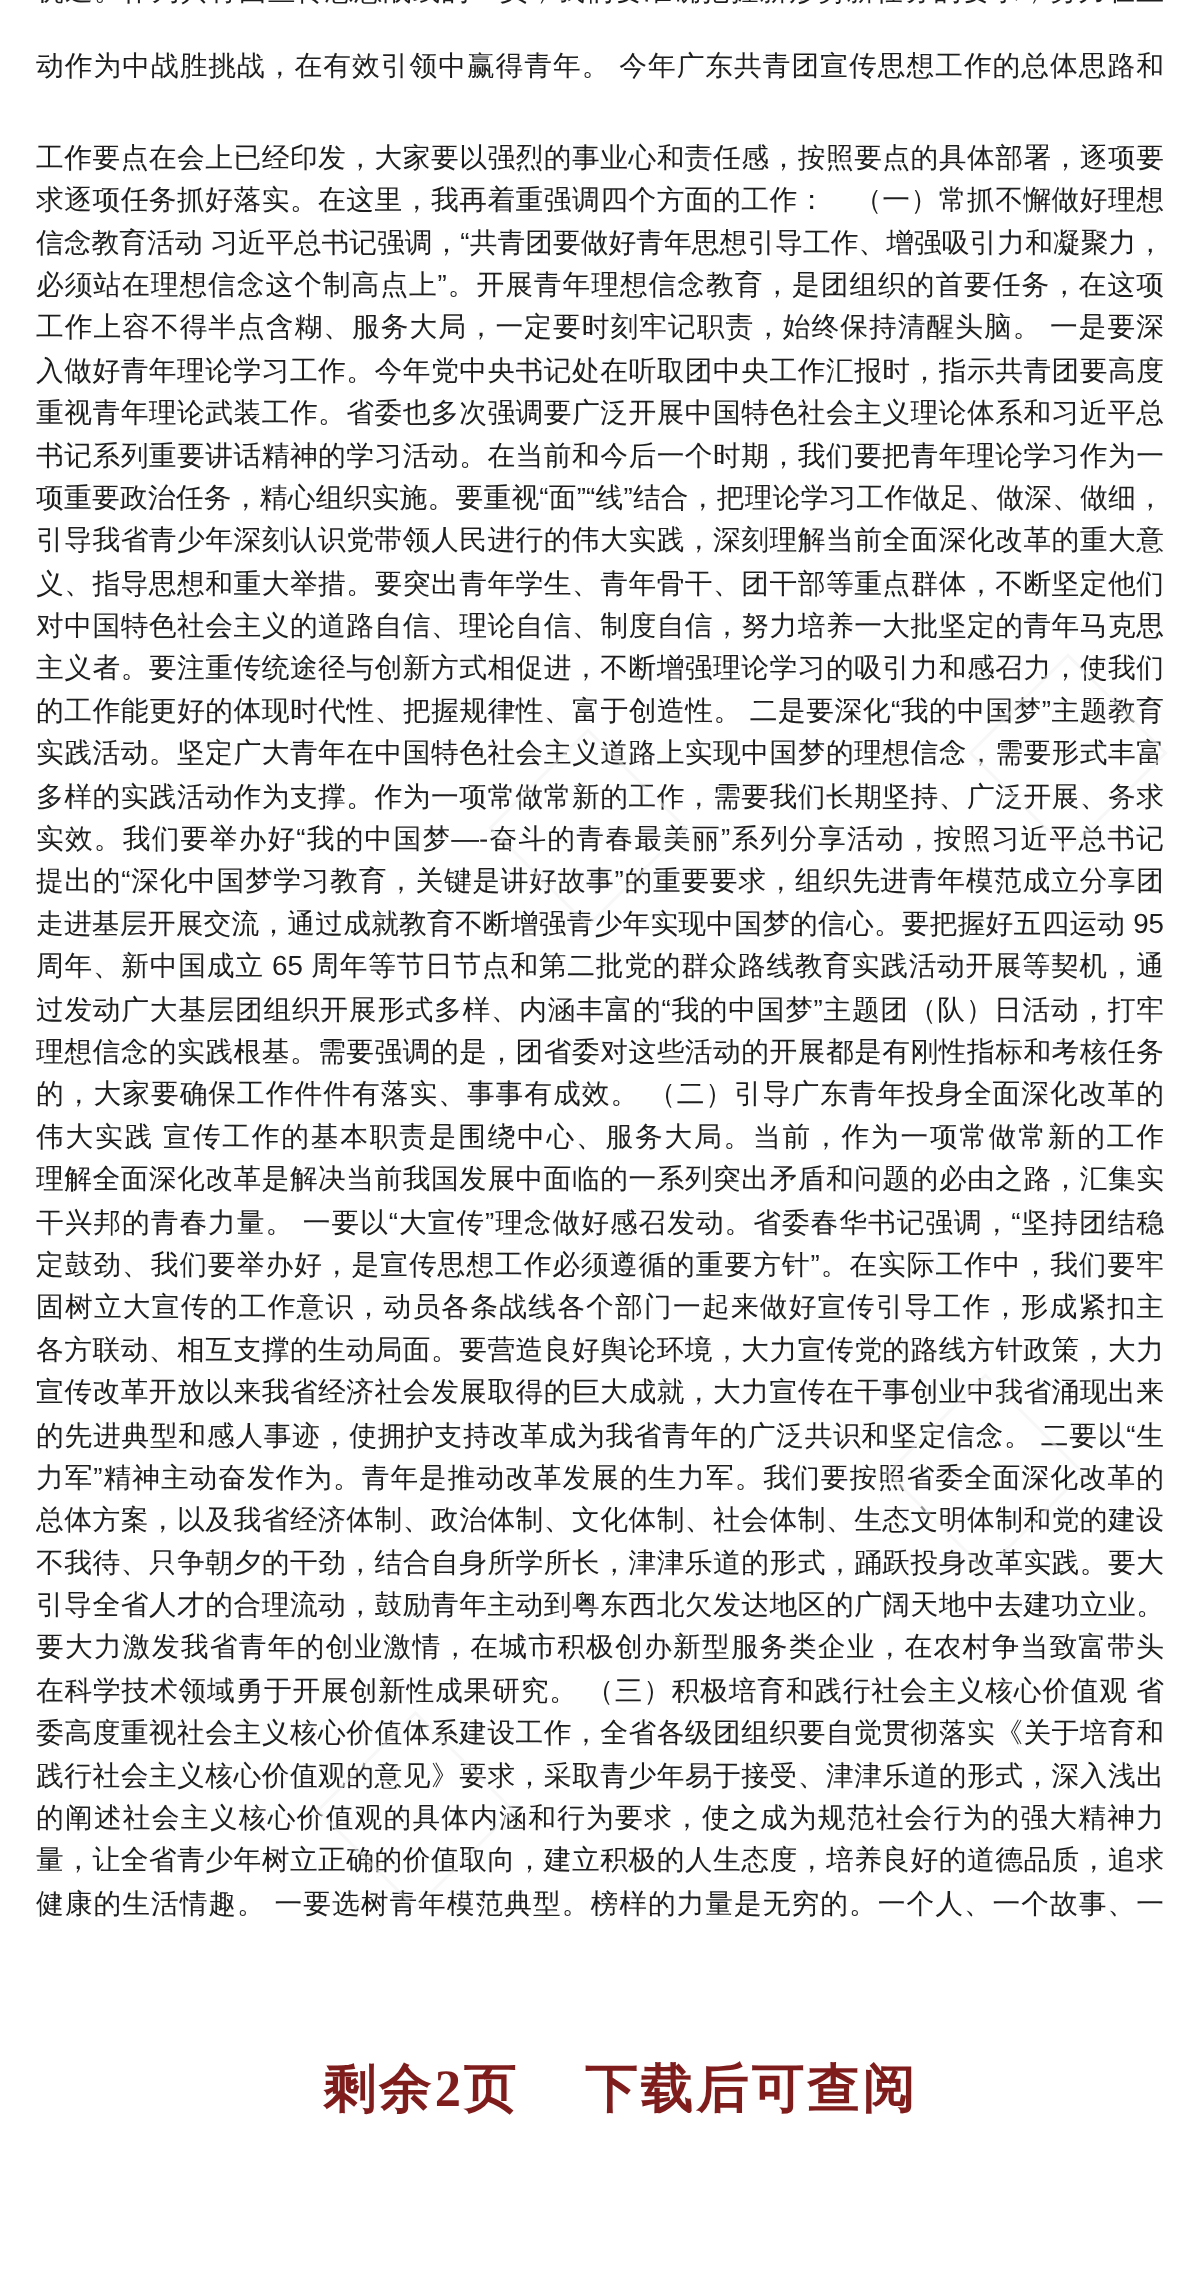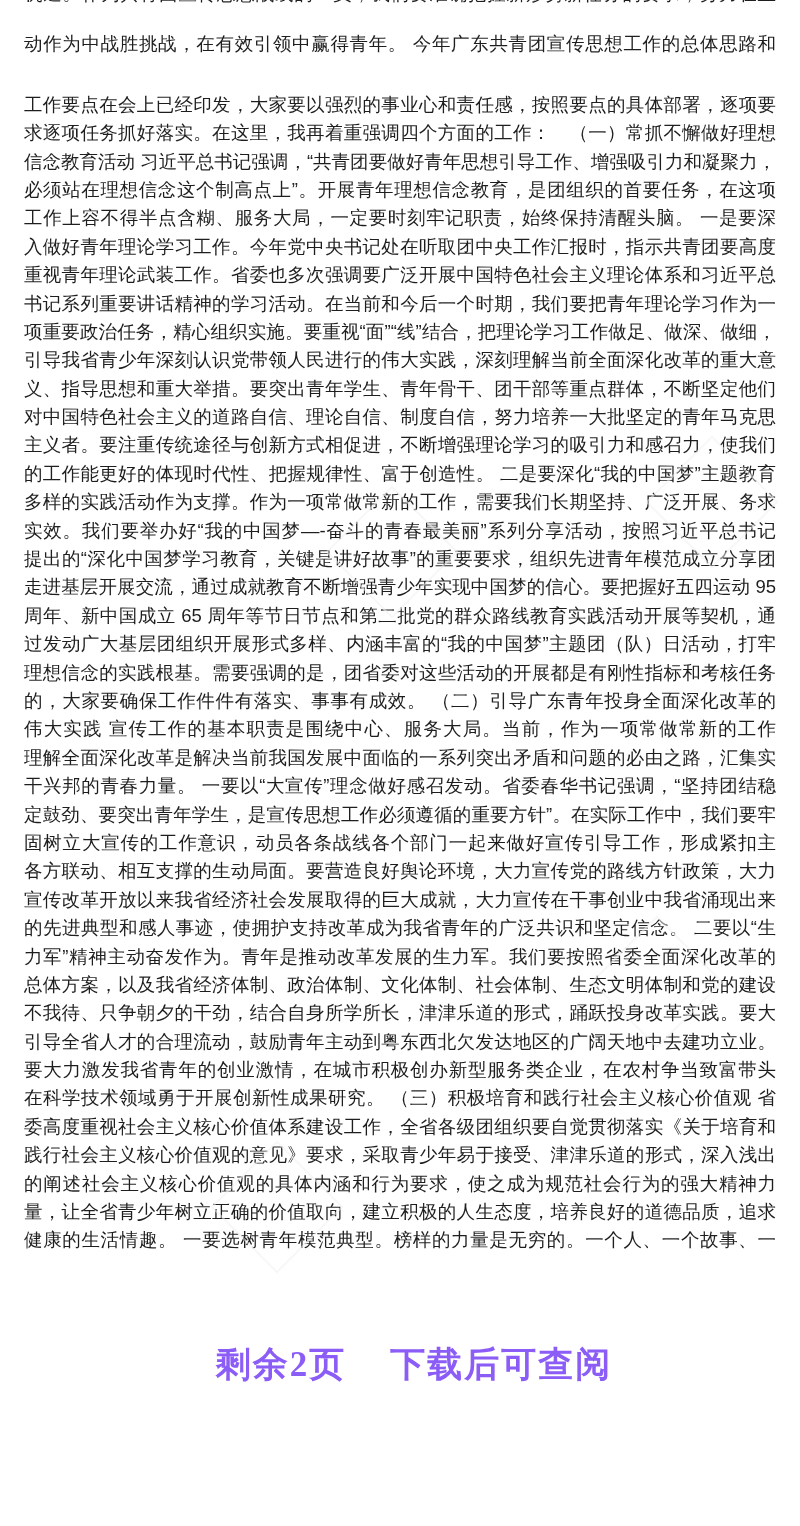--- a/index.html
+++ b/index.html
@@ -34,21 +34,21 @@
   .footer {
     margin-top: 86px;
     display: flex;
     justify-content: center;
     align-items: center;
     gap: 44px;
     font-family: "Liberation Serif", serif;
     font-weight: 700;
     font-size: 35px;
     letter-spacing: 2px;
-    color: #8b5cf6;
+    color: #7f1d1d;
     margin-left: 28px;
   }
   .watermark {
     position: absolute;
     width: 90px; height: 90px;
     border: 2px solid #f0f0f0;
     transform: rotate(45deg);
     opacity: 0.55;
     pointer-events: none;
   }
@@ -82,32 +82,33 @@
         <div class="tline">工作上容不得半点含糊、服务大局，一定要时刻牢记职责，始终保持清醒头脑。 一是要深</div>
         <div class="tline">入做好青年理论学习工作。今年党中央书记处在听取团中央工作汇报时，指示共青团要高度</div>
         <div class="tline">重视青年理论武装工作。省委也多次强调要广泛开展中国特色社会主义理论体系和习近平总</div>
         <div class="tline">书记系列重要讲话精神的学习活动。在当前和今后一个时期，我们要把青年理论学习作为一</div>
         <div class="tline">项重要政治任务，精心组织实施。要重视“面”“线”结合，把理论学习工作做足、做深、做细，</div>
         <div class="tline">引导我省青少年深刻认识党带领人民进行的伟大实践，深刻理解当前全面深化改革的重大意</div>
         <div class="tline">义、指导思想和重大举措。要突出青年学生、青年骨干、团干部等重点群体，不断坚定他们</div>
         <div class="tline">对中国特色社会主义的道路自信、理论自信、制度自信，努力培养一大批坚定的青年马克思</div>
         <div class="tline">主义者。要注重传统途径与创新方式相促进，不断增强理论学习的吸引力和感召力，使我们</div>
         <div class="tline">的工作能更好的体现时代性、把握规律性、富于创造性。 二是要深化“我的中国梦”主题教育</div>
+        <div class="tline">实践活动。坚定广大青年在中国特色社会主义道路上实现中国梦的理想信念，需要形式丰富</div>
         <div class="tline">多样的实践活动作为支撑。作为一项常做常新的工作，需要我们长期坚持、广泛开展、务求</div>
         <div class="tline">实效。我们要举办好“我的中国梦—-奋斗的青春最美丽”系列分享活动，按照习近平总书记</div>
         <div class="tline">提出的“深化中国梦学习教育，关键是讲好故事”的重要要求，组织先进青年模范成立分享团</div>
         <div class="tline">走进基层开展交流，通过成就教育不断增强青少年实现中国梦的信心。要把握好五四运动 95</div>
         <div class="tline">周年、新中国成立 65 周年等节日节点和第二批党的群众路线教育实践活动开展等契机，通</div>
         <div class="tline">过发动广大基层团组织开展形式多样、内涵丰富的“我的中国梦”主题团（队）日活动，打牢</div>
         <div class="tline">理想信念的实践根基。需要强调的是，团省委对这些活动的开展都是有刚性指标和考核任务</div>
         <div class="tline">的，大家要确保工作件件有落实、事事有成效。 （二）引导广东青年投身全面深化改革的</div>
         <div class="tline">伟大实践 宣传工作的基本职责是围绕中心、服务大局。当前，作为一项常做常新的工作</div>
         <div class="tline">理解全面深化改革是解决当前我国发展中面临的一系列突出矛盾和问题的必由之路，汇集实</div>
         <div class="tline">干兴邦的青春力量。 一要以“大宣传”理念做好感召发动。省委春华书记强调，“坚持团结稳</div>
-        <div class="tline">定鼓劲、要突出青年学生，是宣传思想工作必须遵循的重要方针”。在实际工作中，我们要牢</div>
+        <div class="tline">定鼓劲、我们要举办好，是宣传思想工作必须遵循的重要方针”。在实际工作中，我们要牢</div>
         <div class="tline">固树立大宣传的工作意识，动员各条战线各个部门一起来做好宣传引导工作，形成紧扣主题、</div>
         <div class="tline">各方联动、相互支撑的生动局面。要营造良好舆论环境，大力宣传党的路线方针政策，大力</div>
         <div class="tline">宣传改革开放以来我省经济社会发展取得的巨大成就，大力宣传在干事创业中我省涌现出来</div>
         <div class="tline">的先进典型和感人事迹，使拥护支持改革成为我省青年的广泛共识和坚定信念。 二要以“生</div>
         <div class="tline">力军”精神主动奋发作为。青年是推动改革发展的生力军。我们要按照省委全面深化改革的</div>
         <div class="tline">总体方案，以及我省经济体制、政治体制、文化体制、社会体制、生态文明体制和党的建设</div>
         <div class="tline">不我待、只争朝夕的干劲，结合自身所学所长，津津乐道的形式，踊跃投身改革实践。要大力</div>
         <div class="tline">引导全省人才的合理流动，鼓励青年主动到粤东西北欠发达地区的广阔天地中去建功立业。</div>
         <div class="tline">要大力激发我省青年的创业激情，在城市积极创办新型服务类企业，在农村争当致富带头人，</div>
         <div class="tline">在科学技术领域勇于开展创新性成果研究。 （三）积极培育和践行社会主义核心价值观 省</div>

